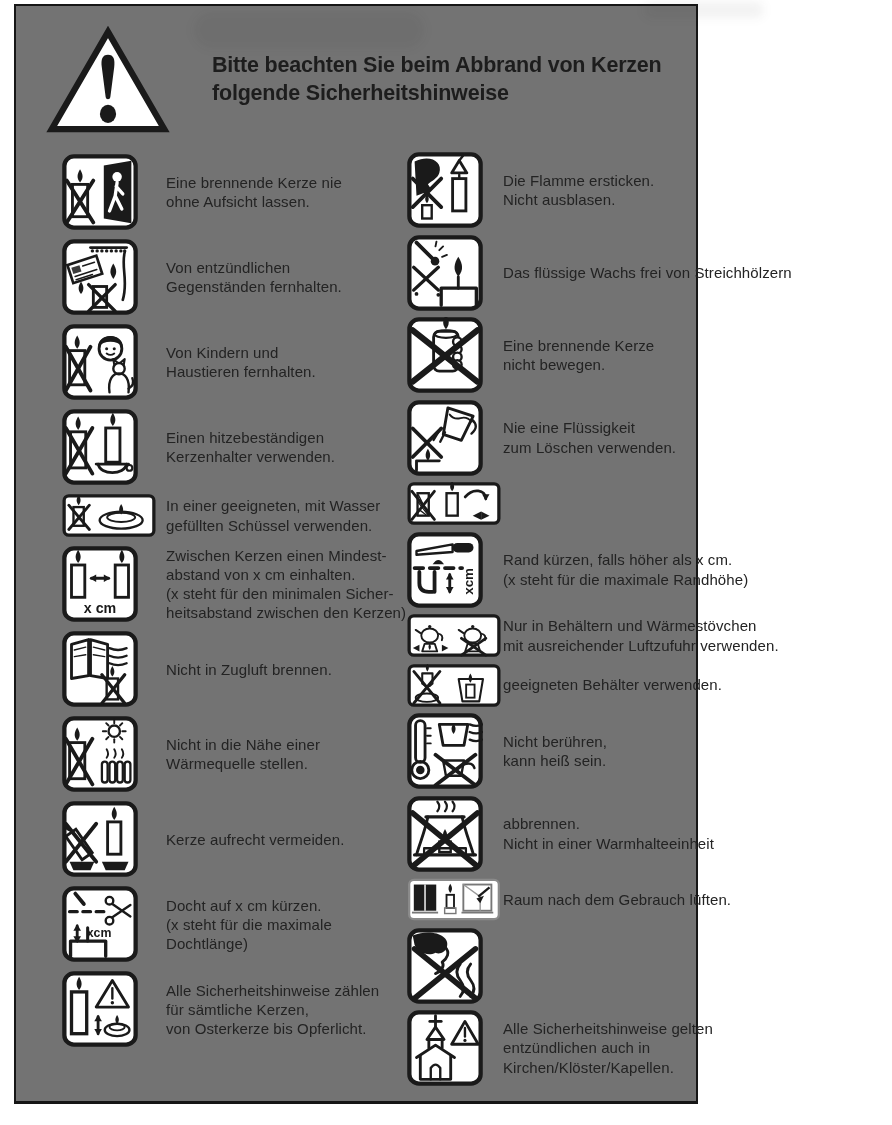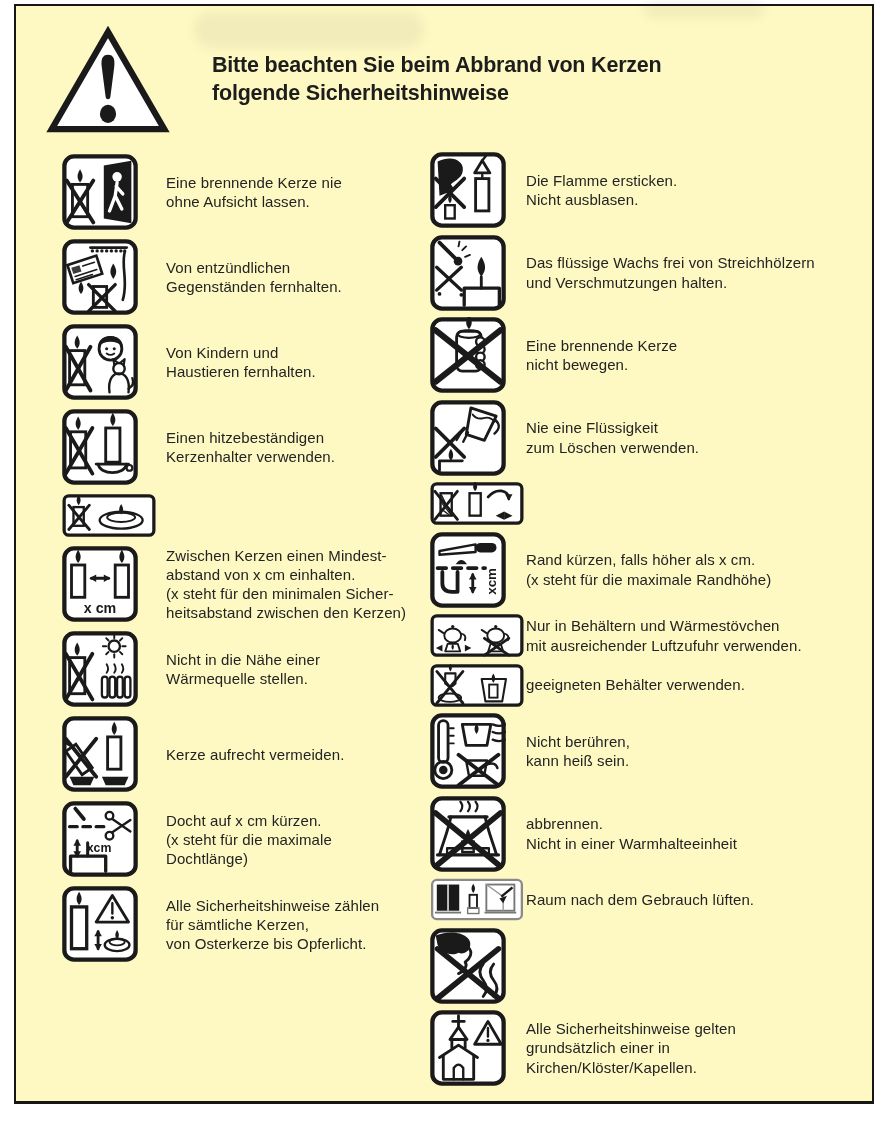--- a/index.html
+++ b/index.html
@@ -3,33 +3,33 @@
 <meta charset="utf-8">
 <style>
   html,body{margin:0;padding:0;}
   body{
     width:892px;height:1125px;position:relative;overflow:hidden;
     background:#ffffff;
     font-family:"Liberation Sans","DejaVu Sans",sans-serif;
     color:#232323;
   }
   .sheet{
-    position:absolute;left:14px;top:4px;width:860px;height:1100px;
-    border:2px solid #161616;border-bottom-width:3.5px;background:#fef9c3;
+    position:absolute;left:14px;top:4px;width:684px;height:1100px;
+    border:2px solid #161616;border-bottom-width:3.5px;background:#737373;
     box-sizing:border-box;
   }
   .scan-artifact{position:absolute;background:rgba(40,40,40,0.06);filter:blur(5px);border-radius:18px;}
   .hdr-tri{position:absolute;left:30px;top:20px;width:124px;height:110px;}
   .hdr-title{
     position:absolute;left:196px;top:46px;margin:0;
     font-size:21.5px;font-weight:700;line-height:1.28;letter-spacing:-0.2px;color:#1d1d1d;
   }
   .col{position:absolute;}
   #col-left{left:46px;top:148px;width:372px;}
-  #col-right{left:414px;top:146px;width:446px;}
+  #col-right{left:391px;top:146px;width:446px;}
   .row{display:flex;align-items:center;margin-bottom:9px;}
   #col-right .row{margin-bottom:6.5px;}
   .icon-cell{width:104px;flex:0 0 auto;display:flex;align-items:center;}
   #col-right .icon-cell{width:96px;}
   .item-text span{
     display:block;white-space:nowrap;
     font-size:15px;line-height:1.27;color:#232323;letter-spacing:0.1px;
   }
 </style>
 </head>
@@ -153,40 +153,65 @@
             <rect x="2" y="2" width="96" height="42" rx="5" fill="#fff" stroke="#1a1a1a" stroke-width="3.5"></rect>
             <rect x="12" y="14" width="11" height="20" rx="0" fill="none" stroke="#1a1a1a" stroke-width="2.5"></rect>
             <path d="M17.5 12 C14.3 8 15.1 4.8 17.5 0.7999999999999989 C19.9 4.8 20.7 8 17.5 12 Z" fill="#1a1a1a"></path>
             <line x1="7" y1="12" x2="29" y2="38" stroke="#1a1a1a" stroke-width="3" stroke-linecap="round"></line>
             <line x1="29" y1="12" x2="7" y2="38" stroke="#1a1a1a" stroke-width="3" stroke-linecap="round"></line>
             <ellipse cx="63" cy="28" rx="23" ry="9" fill="none" stroke="#1a1a1a" stroke-width="2.5"></ellipse>
             <ellipse cx="63" cy="25" rx="15" ry="5" fill="none" stroke="#1a1a1a" stroke-width="2"></ellipse>
             <path d="M63 22 C59.8 18 60.6 14.8 63 10.799999999999999 C65.4 14.8 66.2 18 63 22 Z" fill="#1a1a1a"></path>
           </svg>
         </div>
+        <div class="item-text">
+          <span>In einer geeigneten, mit Wasser</span>
+          <span>gefüllten Schüssel verwenden.</span>
+        </div>
       </div>
       <div class="row">
         <div class="icon-cell">
           <svg viewBox="0 0 80 80" width="76" height="76">
             <rect x="2.5" y="2.5" width="75" height="75" rx="10" fill="#fff" stroke="#1a1a1a" stroke-width="4.5"></rect>
             <rect x="10" y="20" width="14" height="34" rx="0" fill="none" stroke="#1a1a1a" stroke-width="3"></rect>
             <path d="M17 18 C13 13 14 9 17 4 C20 9 21 13 17 18 Z" fill="#1a1a1a"></path>
             <rect x="56" y="20" width="14" height="34" rx="0" fill="none" stroke="#1a1a1a" stroke-width="3"></rect>
             <path d="M63 18 C59 13 60 9 63 4 C66 9 67 13 63 18 Z" fill="#1a1a1a"></path>
             <line x1="31" y1="34" x2="49" y2="34" stroke="#1a1a1a" stroke-width="3.2" stroke-linecap="round"></line>
             <path d="M29 34 l7 -4 v8 Z" fill="#1a1a1a"></path>
             <path d="M51 34 l-7 -4 v8 Z" fill="#1a1a1a"></path>
             <text x="40" y="71" font-size="15" font-weight="bold" font-family="'Liberation Sans','DejaVu Sans',sans-serif" fill="#1a1a1a" text-anchor="middle">x cm</text>
           </svg>
         </div>
         <div class="item-text">
           <span>Zwischen Kerzen einen Mindest-</span>
           <span>abstand von x cm einhalten.</span>
           <span>(x steht für den minimalen Sicher-</span>
           <span>heitsabstand zwischen den Kerzen)</span>
+        </div>
+      </div>
+      <div class="row">
+        <div class="icon-cell">
+          <svg viewBox="0 0 80 80" width="76" height="76">
+            <rect x="2.5" y="2.5" width="75" height="75" rx="10" fill="#fff" stroke="#1a1a1a" stroke-width="4.5"></rect>
+            <path d="M10 14 L28 9 L28 47 L10 50 Z" fill="none" stroke="#1a1a1a" stroke-width="3" stroke-linecap="round" stroke-linejoin="round"></path>
+            <path d="M30 9 L48 14 L48 50 L30 47 Z" fill="none" stroke="#1a1a1a" stroke-width="3" stroke-linecap="round" stroke-linejoin="round"></path>
+            <line x1="13" y1="20" x2="25" y2="17" stroke="#1a1a1a" stroke-width="1.5" stroke-linecap="round"></line>
+            <line x1="13" y1="27" x2="25" y2="25" stroke="#1a1a1a" stroke-width="1.5" stroke-linecap="round"></line>
+            <line x1="33" y1="17" x2="45" y2="20" stroke="#1a1a1a" stroke-width="1.5" stroke-linecap="round"></line>
+            <line x1="33" y1="25" x2="45" y2="27" stroke="#1a1a1a" stroke-width="1.5" stroke-linecap="round"></line>
+            <path d="M50 18 q9 4 18 0 M50 26 q9 4 18 0 M50 34 q9 4 18 0" fill="none" stroke="#1a1a1a" stroke-width="2.4" stroke-linecap="round" stroke-linejoin="round"></path>
+            <rect x="47" y="50" width="12" height="22" rx="0" fill="none" stroke="#1a1a1a" stroke-width="2.5"></rect>
+            <path d="M53 48 C49.8 44 50.6 40.8 53 36.8 C55.4 40.8 56.2 44 53 48 Z" fill="#1a1a1a"></path>
+            <line x1="42" y1="46" x2="66" y2="76" stroke="#1a1a1a" stroke-width="3.5" stroke-linecap="round"></line>
+            <line x1="66" y1="46" x2="42" y2="76" stroke="#1a1a1a" stroke-width="3.5" stroke-linecap="round"></line>
+          </svg>
+        </div>
+        <div class="item-text">
+          <span>Nicht in Zugluft brennen.</span>
         </div>
       </div>
       <div class="row">
         <div class="icon-cell">
           <svg viewBox="0 0 80 80" width="76" height="76">
             <rect x="2.5" y="2.5" width="75" height="75" rx="10" fill="#fff" stroke="#1a1a1a" stroke-width="4.5"></rect>
             <rect x="8" y="28" width="16" height="38" rx="0" fill="none" stroke="#1a1a1a" stroke-width="3"></rect>
             <path d="M16 26 C12 21 13 17 16 12 C19 17 20 21 16 26 Z" fill="#1a1a1a"></path>
             <line x1="4" y1="24" x2="32" y2="72" stroke="#1a1a1a" stroke-width="4" stroke-linecap="round"></line>
             <line x1="32" y1="24" x2="4" y2="72" stroke="#1a1a1a" stroke-width="4" stroke-linecap="round"></line>
@@ -313,21 +338,20 @@
             <line x1="33" y1="34" x2="7" y2="58" stroke="#1a1a1a" stroke-width="3.5" stroke-linecap="round"></line>
             <circle cx="10" cy="62" r="2" fill="#1a1a1a"></circle>
             <circle cx="33" cy="63" r="2" fill="#1a1a1a"></circle>
             <path d="M54 44 C48 36.5 49.5 30.5 54 23 C58.5 30.5 60 36.5 54 44 Z" fill="#1a1a1a"></path>
             <line x1="54" y1="44" x2="54" y2="56" stroke="#1a1a1a" stroke-width="3" stroke-linecap="round"></line>
             <path d="M36 74 V56 H73 V74" fill="none" stroke="#1a1a1a" stroke-width="3.5" stroke-linecap="round" stroke-linejoin="round"></path>
           </svg>
         </div>
         <div class="item-text">
           <span>Das flüssige Wachs frei von Streichhölzern</span>
-          <span>und Verschmutzungen halten.</span>
         </div>
       </div>
       <div class="row">
         <div class="icon-cell">
           <svg viewBox="0 0 80 80" width="76" height="76">
             <rect x="2.5" y="2.5" width="75" height="75" rx="10" fill="#fff" stroke="#1a1a1a" stroke-width="4.5"></rect>
             <path d="M41 13 C36.6 7.5 37.7 3.0999999999999996 41 -2.400000000000002 C44.3 3.0999999999999996 45.4 7.5 41 13 Z" fill="#1a1a1a"></path>
             <rect x="28" y="15" width="26" height="42" rx="6" fill="none" stroke="#1a1a1a" stroke-width="3"></rect>
             <ellipse cx="41" cy="18" rx="12" ry="4" fill="none" stroke="#1a1a1a" stroke-width="2.2"></ellipse>
             <circle cx="53" cy="26" r="4.5" fill="#fff" stroke="#1a1a1a" stroke-width="2.5"></circle>
@@ -538,18 +562,18 @@
             <path d="M10 50 L30 37 L50 50" fill="none" stroke="#1a1a1a" stroke-width="3" stroke-linecap="round" stroke-linejoin="round"></path>
             <path d="M14 48 V73 H46 V48" fill="none" stroke="#1a1a1a" stroke-width="3" stroke-linecap="round" stroke-linejoin="round"></path>
             <path d="M25 73 V61 Q30 54 35 61 V73" fill="none" stroke="#1a1a1a" stroke-width="2.5" stroke-linecap="round" stroke-linejoin="round"></path>
             <path d="M61 12 L75 36 L47 36 Z" fill="none" stroke="#1a1a1a" stroke-width="3" stroke-linecap="round" stroke-linejoin="round"></path>
             <line x1="61" y1="19" x2="61" y2="28" stroke="#1a1a1a" stroke-width="2.5" stroke-linecap="round"></line>
             <circle cx="61" cy="32" r="1.7" fill="#1a1a1a"></circle>
           </svg>
         </div>
         <div class="item-text">
           <span>Alle Sicherheitshinweise gelten</span>
-          <span>grundsätzlich einer in</span>
+          <span>entzündlichen auch in</span>
           <span>Kirchen/Klöster/Kapellen.</span>
         </div>
       </div>
     </div>
 </div>
 
 </body></html>

